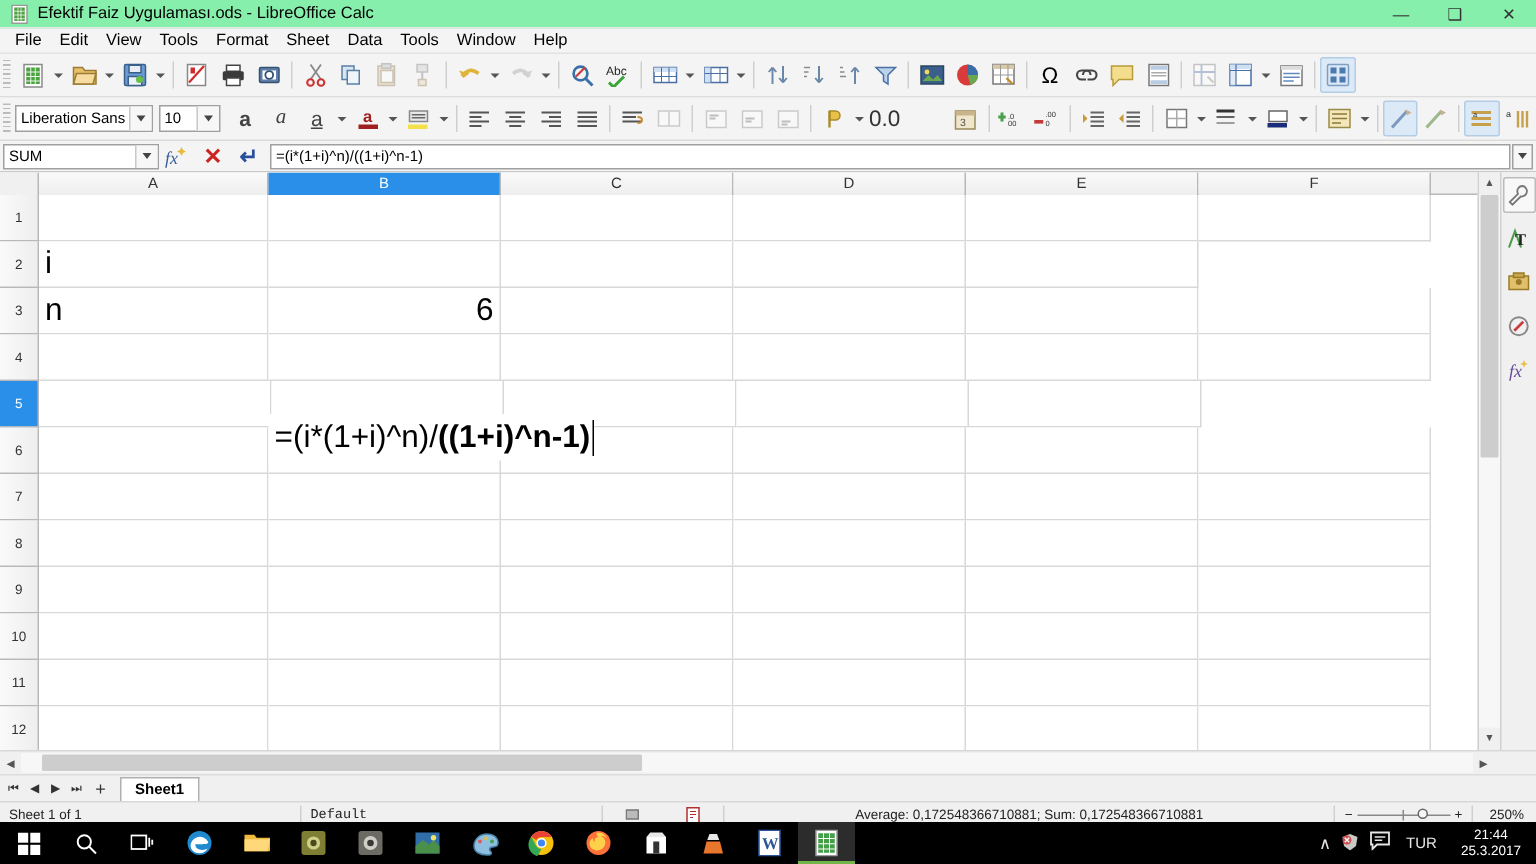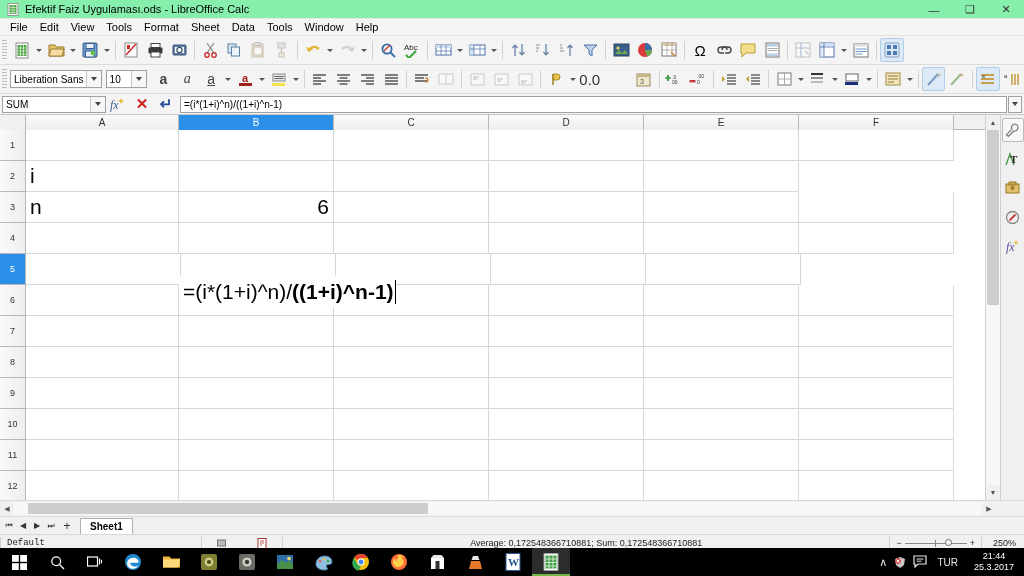--- a/index.html
+++ b/index.html
@@ -1045,20 +1045,21 @@
   <div class="sheetbar">
     <div class="nav-btn">⏮</div>
     <div class="nav-btn">◀</div>
     <div class="nav-btn">▶</div>
     <div class="nav-btn">⏭</div>
     <div class="addsheet">+</div>
     <div class="sheet-tab">Sheet1</div>
   </div>
 
   <div class="statusbar">
+    <div class="sb-cell" style="width:200px;">Sheet 1 of 1</div>
     <div class="sb-div"></div>
     <div class="sb-cell" style="width:200px;font-family:Liberation Mono, monospace;">Default</div>
     <div class="sb-div"></div>
     <div class="sb-cell" style="width:40px;justify-content:center;">
       <svg width="10" height="10" viewBox="0 0 10 10">
           <rect x="0.5" y="2" width="8" height="6" fill="#bbb" stroke="#777"></rect>
         </svg>
     </div>
     <div class="sb-cell" style="width:40px;justify-content:center;">
       <svg width="10" height="11" viewBox="0 0 10 11">

